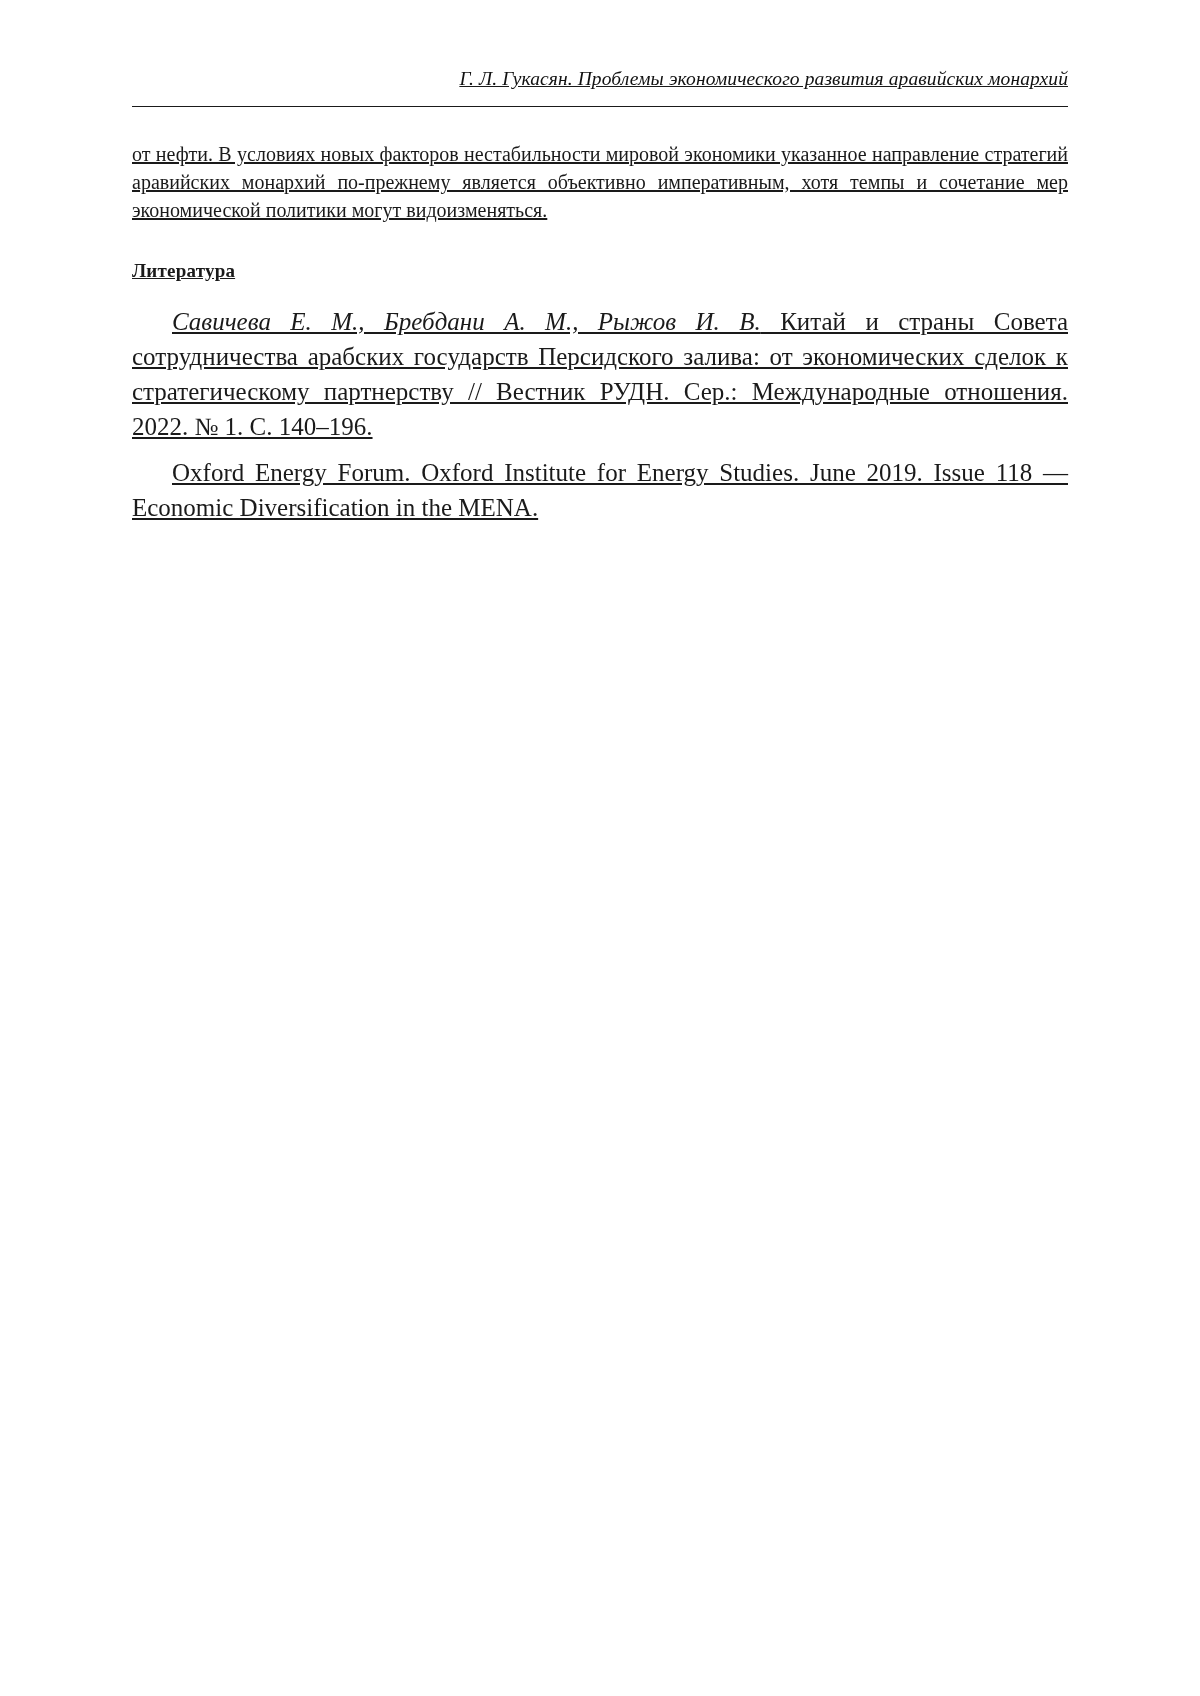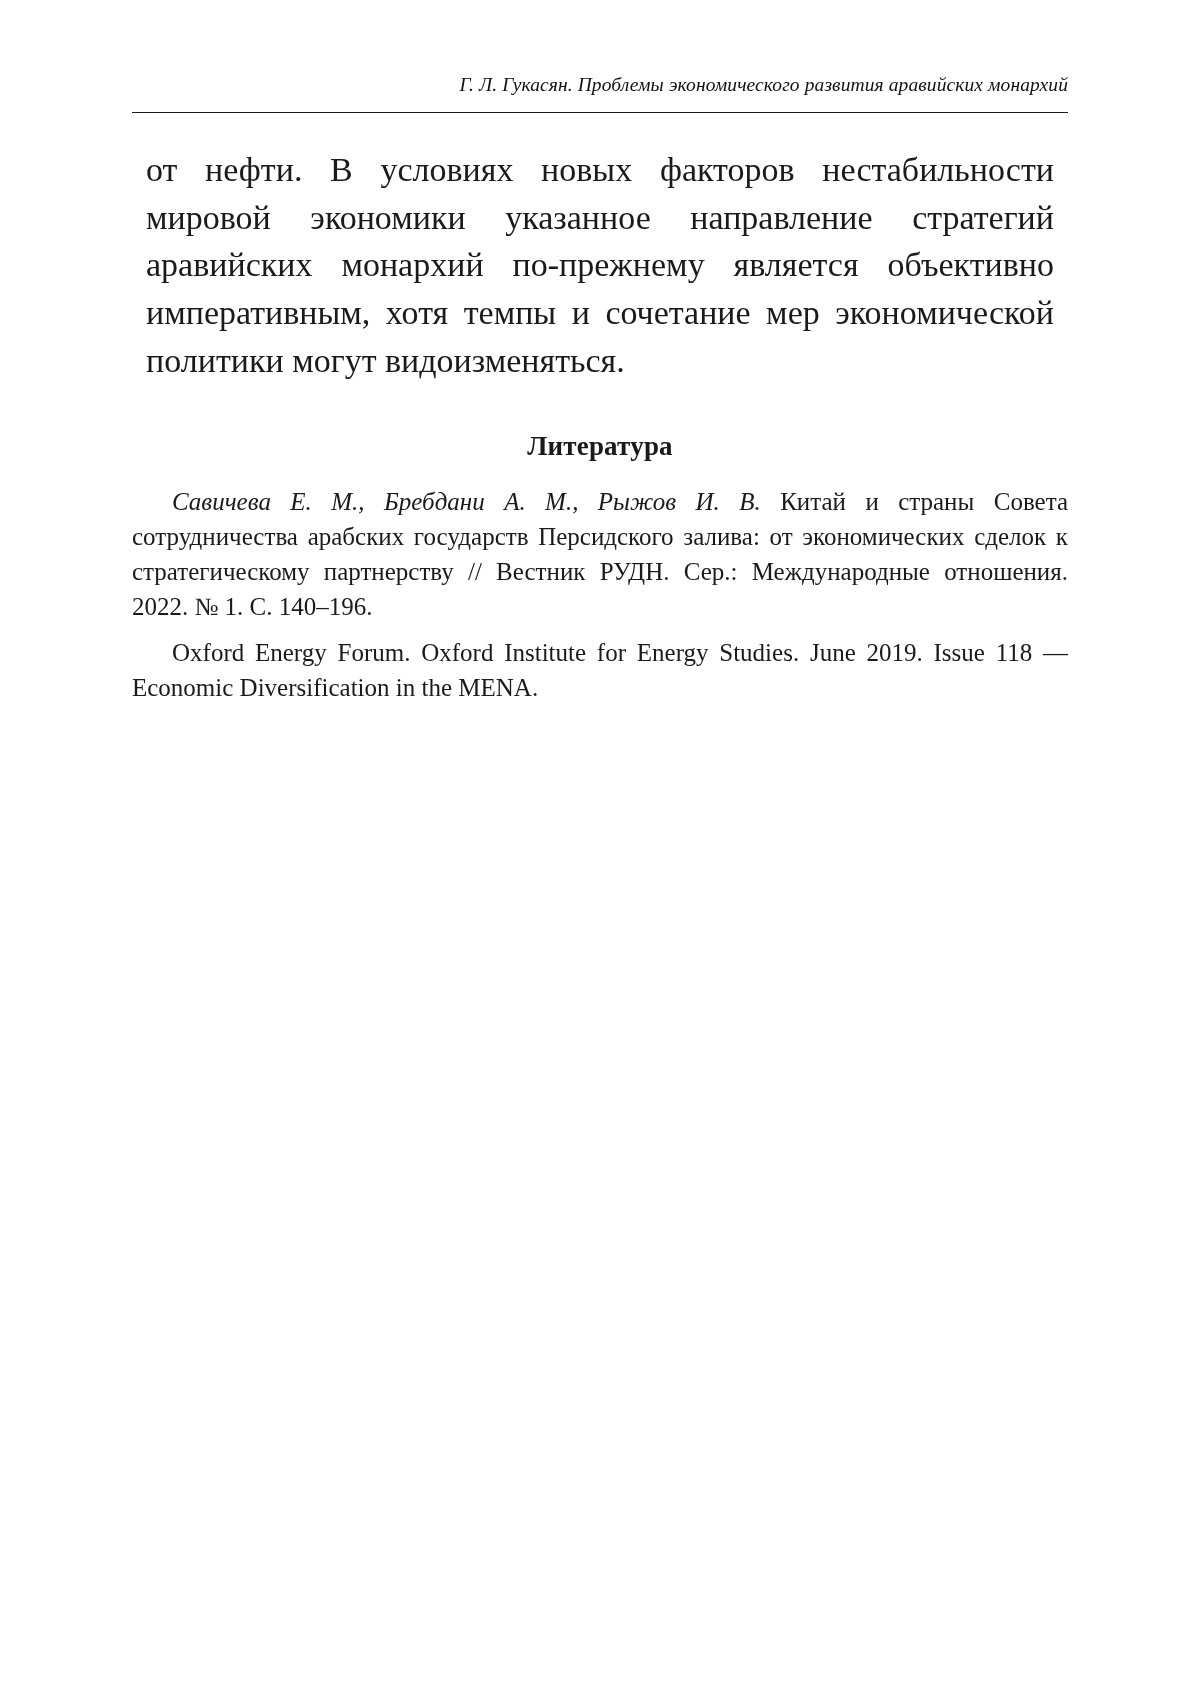--- a/index.html
+++ b/index.html
@@ -13,22 +13,23 @@
     height: 1696px;
     background: #ffffff;
     box-sizing: border-box;
     font-family: "Liberation Serif", "DejaVu Serif", serif;
     color: #1a1a1a;
     overflow: hidden;
   }
   .content {
     position: absolute;
     left: 132px;
-    top: 70px;
+    top: 64px;
     width: 936px;
+    text-decoration: underline;
   }
   .running-head {
     text-align: right;
     font-style: italic;
     font-size: 19.5px;
     line-height: 1.5;
     color: #111;
     letter-spacing: 0.1px;
   }
   .running-head .line {
@@ -36,32 +37,31 @@
   }
   .rule {
     margin-top: 13px;
     border-top: 1.6px solid #1a1a1a;
     width: 100%;
   }
   .body-block {
     margin-top: 33px;
   }
   p.para {
-    margin: 14px;
-    font-size: 34px;
+    margin: 0;
+    font-size: 20px;
     line-height: 1.40;
     text-align: justify;
     text-justify: inter-word;
     hyphens: manual;
   }
   .section-title {
-    margin: 47px 0 22px 0;
-    text-align: center;
+    margin: 36px 0 22px 0;
     font-weight: bold;
-    font-size: 27px;
+    font-size: 19px;
     letter-spacing: 0.2px;
   }
   .ref {
     margin: 0 0 6px 0;
     font-size: 25px;
     line-height: 1.40;
     text-align: justify;
     text-indent: 40px;
   }
   .ref + .ref {

